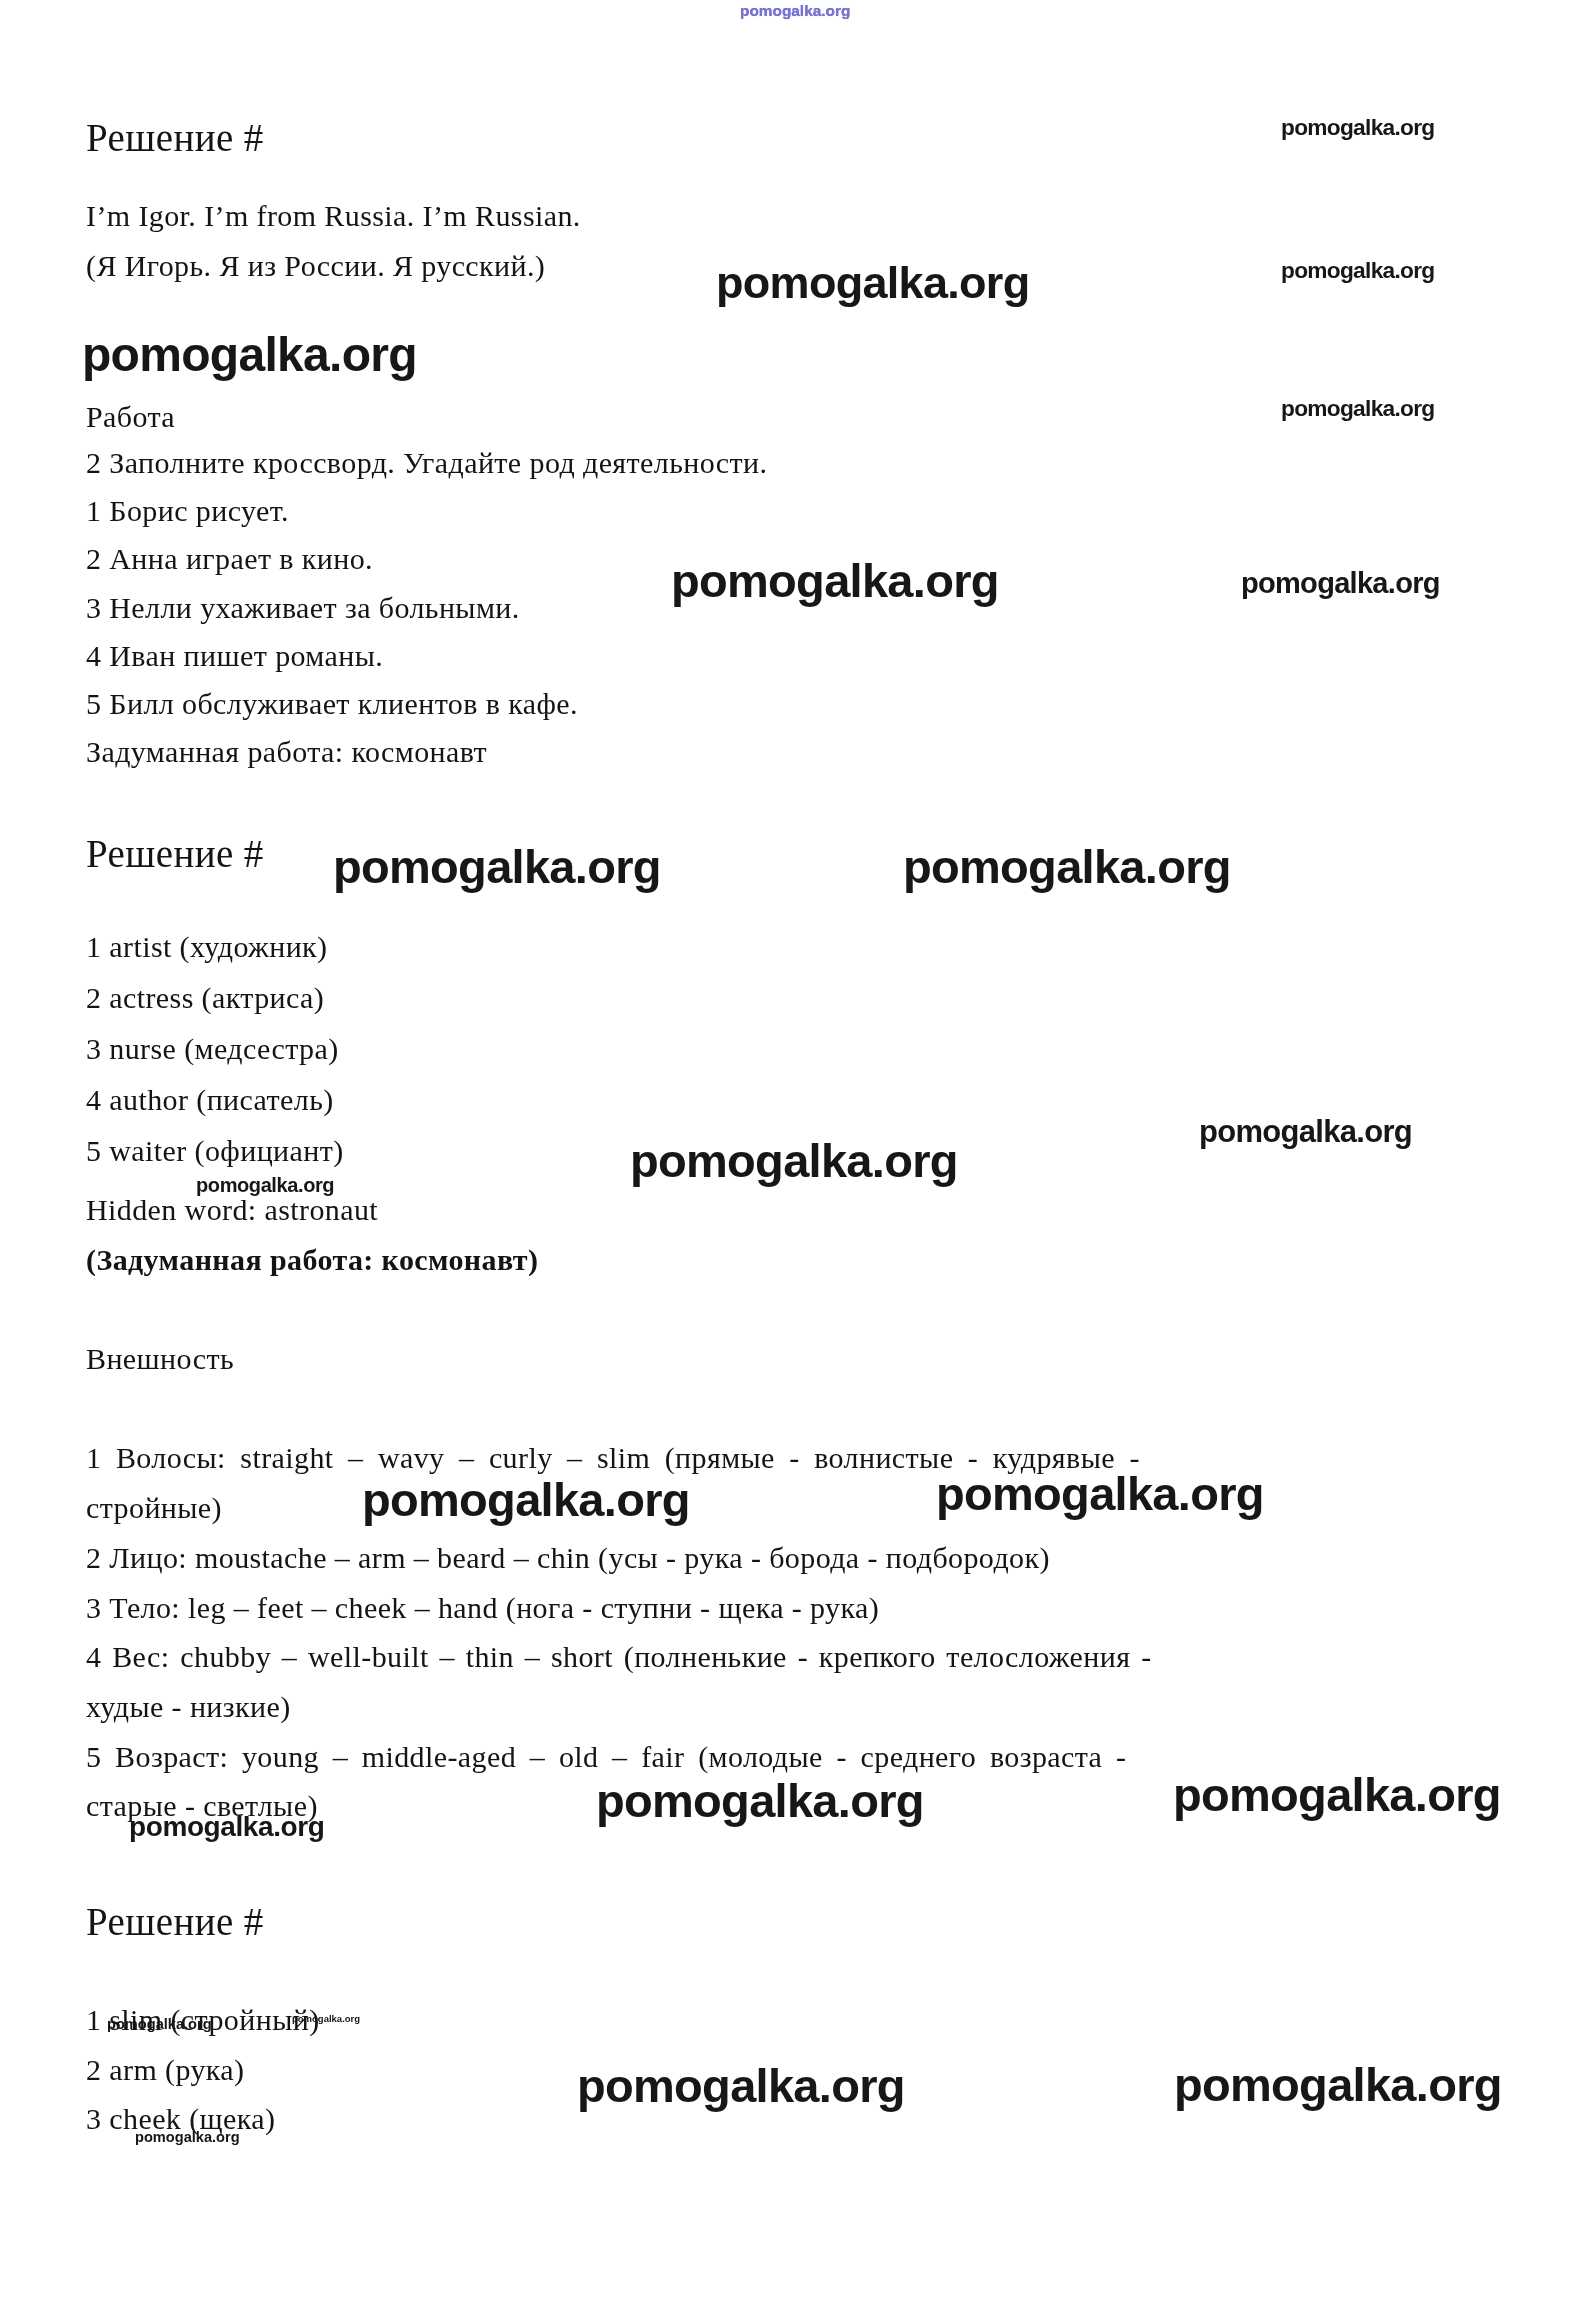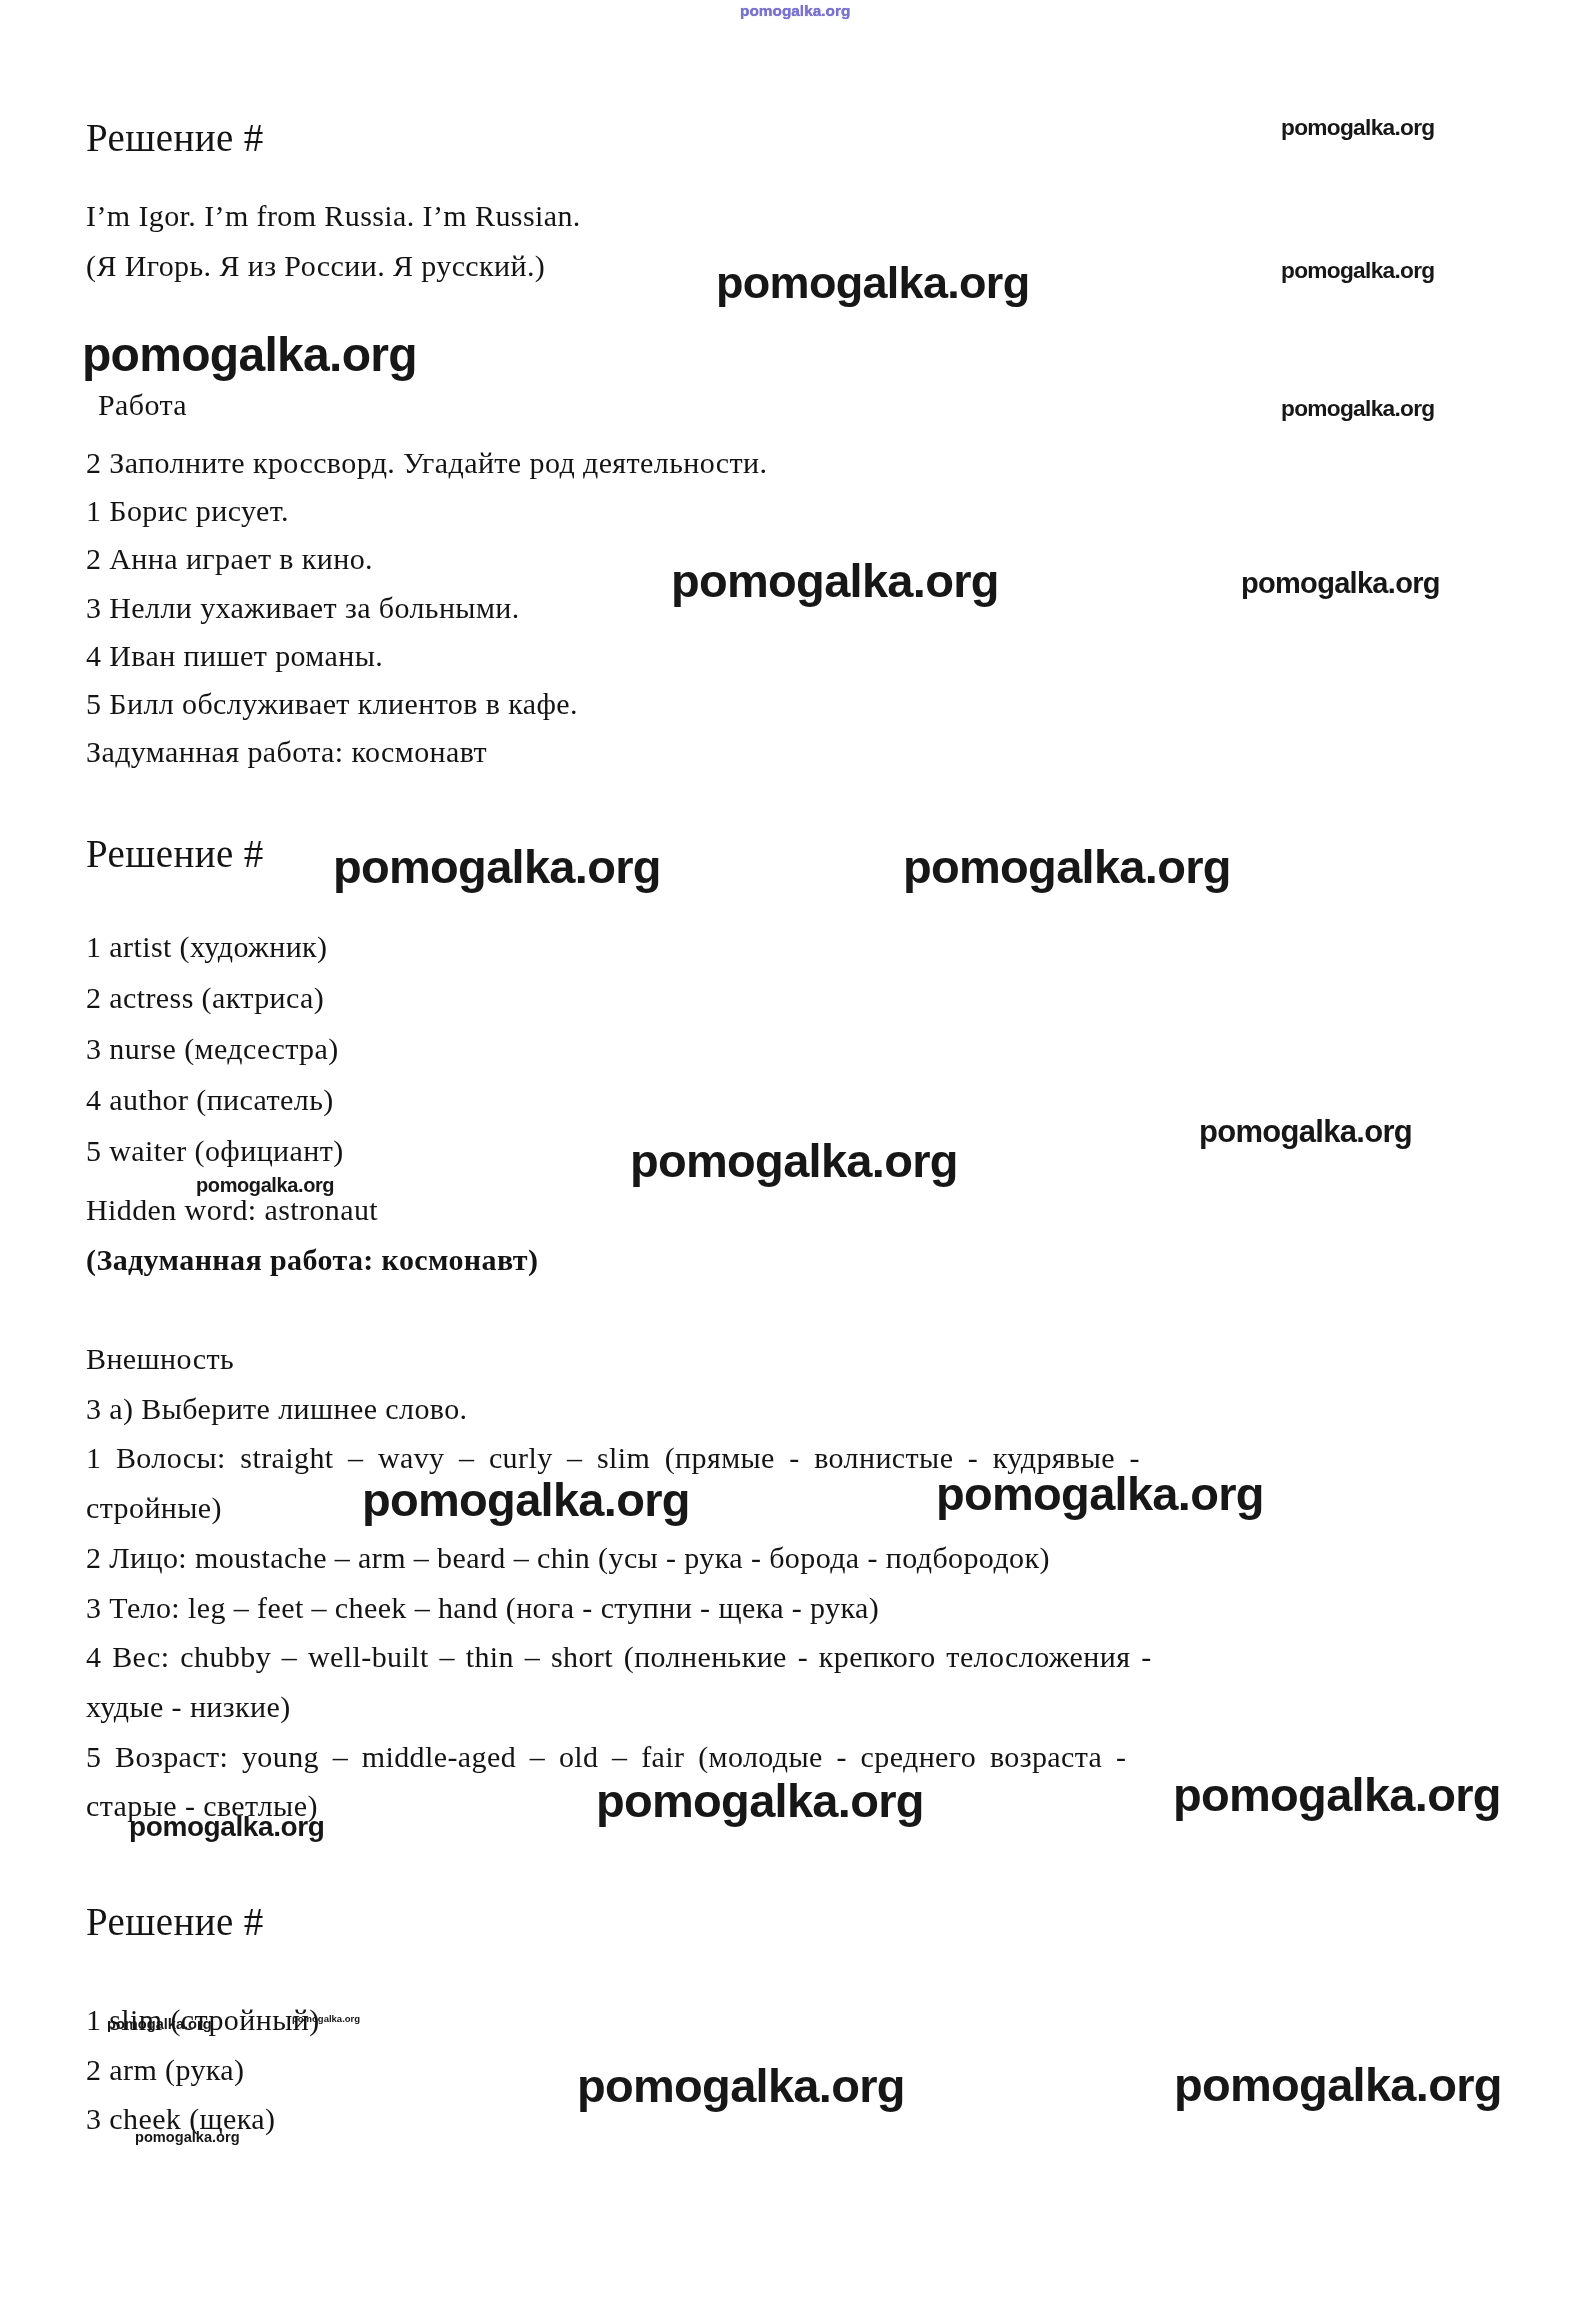--- a/index.html
+++ b/index.html
@@ -58,21 +58,21 @@
   <div class="wm" style="left:1241px;top:567px;font-size:29px;">pomogalka.org</div>
   <div class="wm" style="left:1199px;top:1114px;font-size:31px;">pomogalka.org</div>
 
   <div class="ln hd" style="top:117px;">Решение #</div>
   <div class="ln" style="top:199px;">I’m Igor. I’m from Russia. I’m Russian.</div>
   <div class="ln" style="top:249px;">(Я Игорь. Я из России. Я русский.)</div>
   <div class="wm" style="left:716px;top:257px;font-size:45px;">pomogalka.org</div>
 
   <div class="wm" style="left:82px;top:327px;font-size:48px;">pomogalka.org</div>
 
-  <div class="ln" style="top:388px;margin-left:12px;">Работа</div>
+  <div class="ln" style="top:400px;">Работа</div>
   <div class="ln" style="top:446px;">2 Заполните кроссворд. Угадайте род деятельности.</div>
   <div class="ln" style="top:494px;">1 Борис рисует.</div>
   <div class="ln" style="top:542px;">2 Анна играет в кино.</div>
   <div class="ln" style="top:591px;">3 Нелли ухаживает за больными.</div>
   <div class="wm" style="left:671px;top:553px;font-size:47px;">pomogalka.org</div>
   <div class="ln" style="top:639px;">4 Иван пишет романы.</div>
   <div class="ln" style="top:687px;">5 Билл обслуживает клиентов в кафе.</div>
   <div class="ln" style="top:735px;">Задуманная работа: космонавт</div>
 
   <div class="ln hd" style="top:833px;">Решение #</div>
@@ -82,21 +82,20 @@
   <div class="ln" style="top:981px;">2 actress (актриса)</div>
   <div class="ln" style="top:1032px;">3 nurse (медсестра)</div>
   <div class="ln" style="top:1083px;">4 author (писатель)</div>
   <div class="ln" style="top:1134px;">5 waiter (официант)</div>
   <div class="wm" style="left:630px;top:1133px;font-size:47px;">pomogalka.org</div>
   <div class="wm" style="left:196px;top:1174px;font-size:20px;letter-spacing:-0.4px;">pomogalka.org</div>
   <div class="ln" style="top:1193px;">Hidden word: astronaut</div>
   <div class="ln" style="top:1243px;font-weight:bold;">(Задуманная работа: космонавт)</div>
 
   <div class="ln" style="top:1342px;">Внешность</div>
-  <div class="ln" style="top:1392px;">3 а) Выберите лишнее слово.</div>
   <div class="ln" style="top:1441px;word-spacing:6.6px;">1 Волосы: straight – wavy – curly – slim (прямые - волнистые - кудрявые -</div>
   <div class="ln" style="top:1491px;">стройные)</div>
   <div class="wm" style="left:362px;top:1472px;font-size:47px;">pomogalka.org</div>
   <div class="wm" style="left:936px;top:1466px;font-size:47px;">pomogalka.org</div>
   <div class="ln" style="top:1541px;">2 Лицо: moustache – arm – beard – chin (усы - рука - борода - подбородок)</div>
   <div class="ln" style="top:1591px;">3 Тело: leg – feet – cheek – hand (нога - ступни - щека - рука)</div>
   <div class="ln" style="top:1640px;word-spacing:2.9px;">4 Вес: chubby – well-built – thin – short (полненькие - крепкого телосложения -</div>
   <div class="ln" style="top:1690px;">худые - низкие)</div>
   <div class="ln" style="top:1740px;word-spacing:5.8px;">5 Возраст: young – middle-aged – old – fair (молодые - среднего возраста -</div>
   <div class="ln" style="top:1789px;">старые - светлые)</div>

